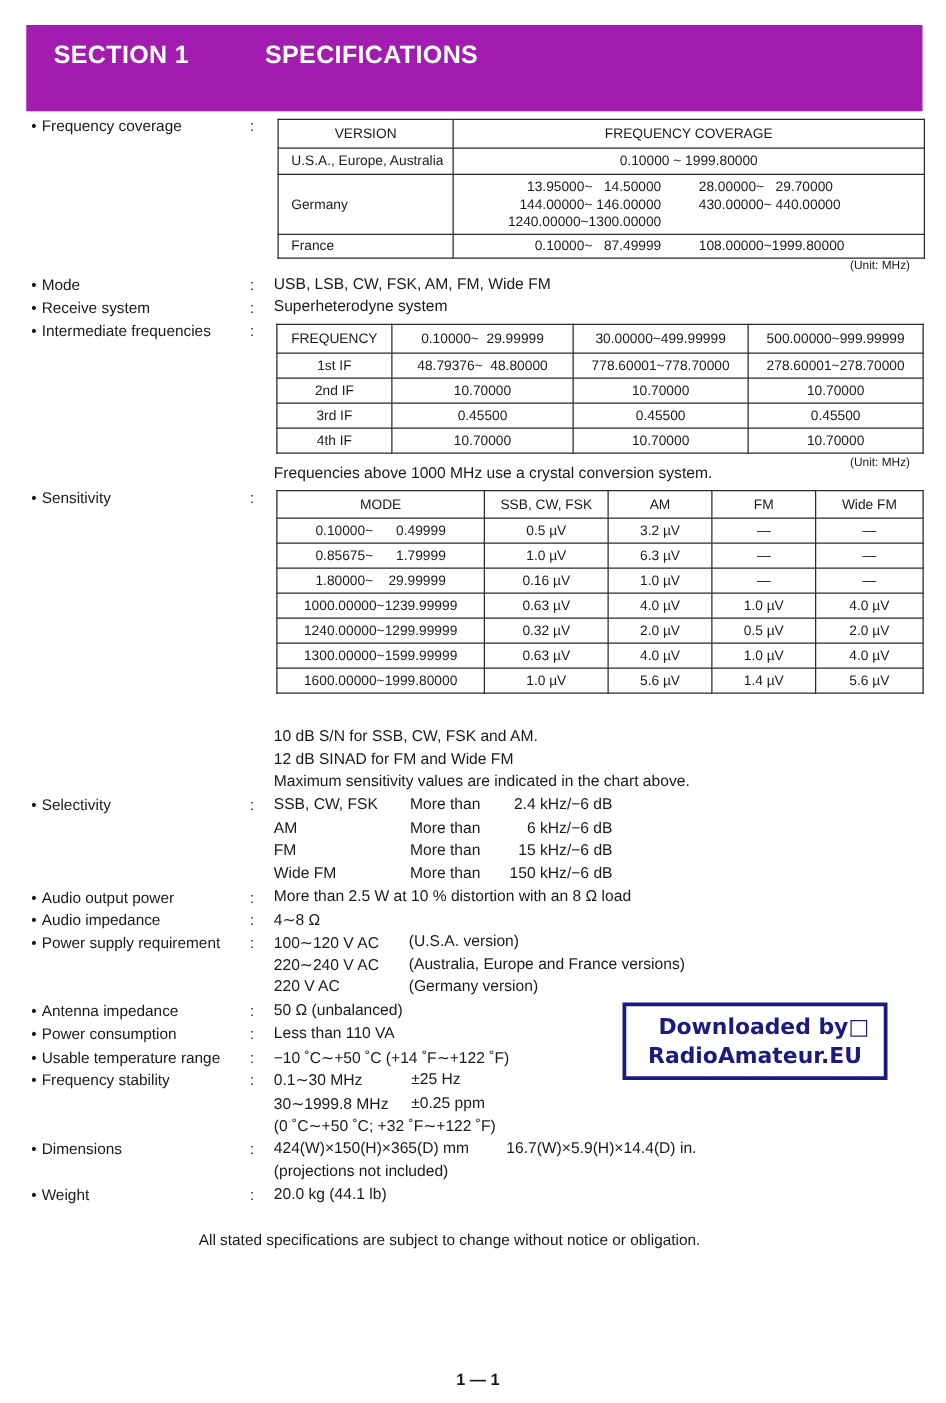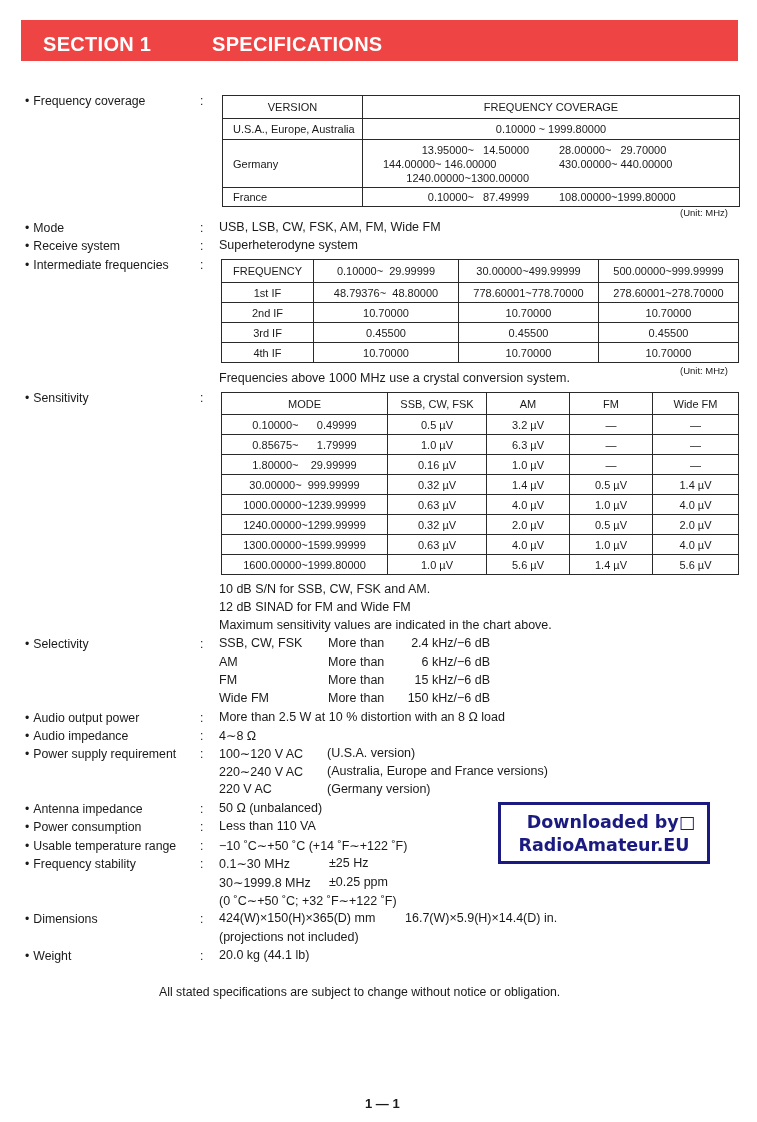--- a/index.html
+++ b/index.html
@@ -2,21 +2,21 @@
 <html><head>
 <meta charset="utf-8">
 <style>
   html, body { margin: 0; padding: 0; background: #ffffff; }
   body {
     width: 757px; height: 1122px; position: relative; overflow: hidden;
     font-family: "Liberation Sans", sans-serif; color: #1a1a1a; font-size: 12px;
   }
   .abs { position: absolute; }
   .header-bar {
-    left: 21px; top: 20px; width: 717px; height: 41px; background: #ef4444;
+    left: 21px; top: 20px; width: 717px; height: 69px; background: #a21caf;
   }
   .header-bar span {
     position: absolute; top: 13px; color: #ffffff; font-size: 20px; font-weight: bold; letter-spacing: 0.3px;
   }
   .spec-label { left: 25px; font-size: 12.3px; white-space: nowrap; }
   .spec-label::before { content: "\2022"; margin-right: 4px; }
   .colon { left: 200px; font-size: 12px; }
   .val { left: 219px; font-size: 12.5px; white-space: nowrap; }
   table.spec {
     position: absolute; border-collapse: collapse; font-size: 11px; table-layout: fixed;
@@ -59,21 +59,21 @@
   <tr style="height:21px;">
     <td style="padding-left:10px;">U.S.A., Europe, Australia</td>
     <td class="c">0.10000 ~ 1999.80000</td>
   </tr>
   <tr style="height:48px;">
     <td style="padding-left:10px;">Germany</td>
     <td>
       <div class="germany-grid">
         <span style="text-align:right; padding-right:30px; white-space:pre;">13.95000~   14.50000</span>
         <span style="white-space:pre;">28.00000~   29.70000</span>
-        <span style="padding-right:30px; white-space:pre;">144.00000~ 146.00000</span>
+        <span style="text-align:right; padding-right:30px; white-space:pre;">144.00000~ 146.00000</span>
         <span style="white-space:pre;">430.00000~ 440.00000</span>
         <span style="text-align:right; padding-right:30px; white-space:pre;">1240.00000~1300.00000</span>
         <span></span>
       </div>
     </td>
   </tr>
   <tr style="height:19px;">
     <td style="padding-left:10px;">France</td>
     <td>
       <div class="germany-grid">
@@ -172,27 +172,20 @@
     <td class="c">—</td>
   </tr>
   <tr style="height:20px;">
     <td class="c" style="white-space:pre;">1.80000~    29.99999</td>
     <td class="c">0.16 µV</td>
     <td class="c">1.0 µV</td>
     <td class="c">—</td>
     <td class="c">—</td>
   </tr>
   <tr style="height:20px;">
-    <td class="c" style="white-space:pre;">30.00000~  999.99999</td>
-    <td class="c">0.32 µV</td>
-    <td class="c">1.4 µV</td>
-    <td class="c">0.5 µV</td>
-    <td class="c">1.4 µV</td>
-  </tr>
-  <tr style="height:20px;">
     <td class="c">1000.00000~1239.99999</td>
     <td class="c">0.63 µV</td>
     <td class="c">4.0 µV</td>
     <td class="c">1.0 µV</td>
     <td class="c">4.0 µV</td>
   </tr>
   <tr style="height:20px;">
     <td class="c">1240.00000~1299.99999</td>
     <td class="c">0.32 µV</td>
     <td class="c">2.0 µV</td>

